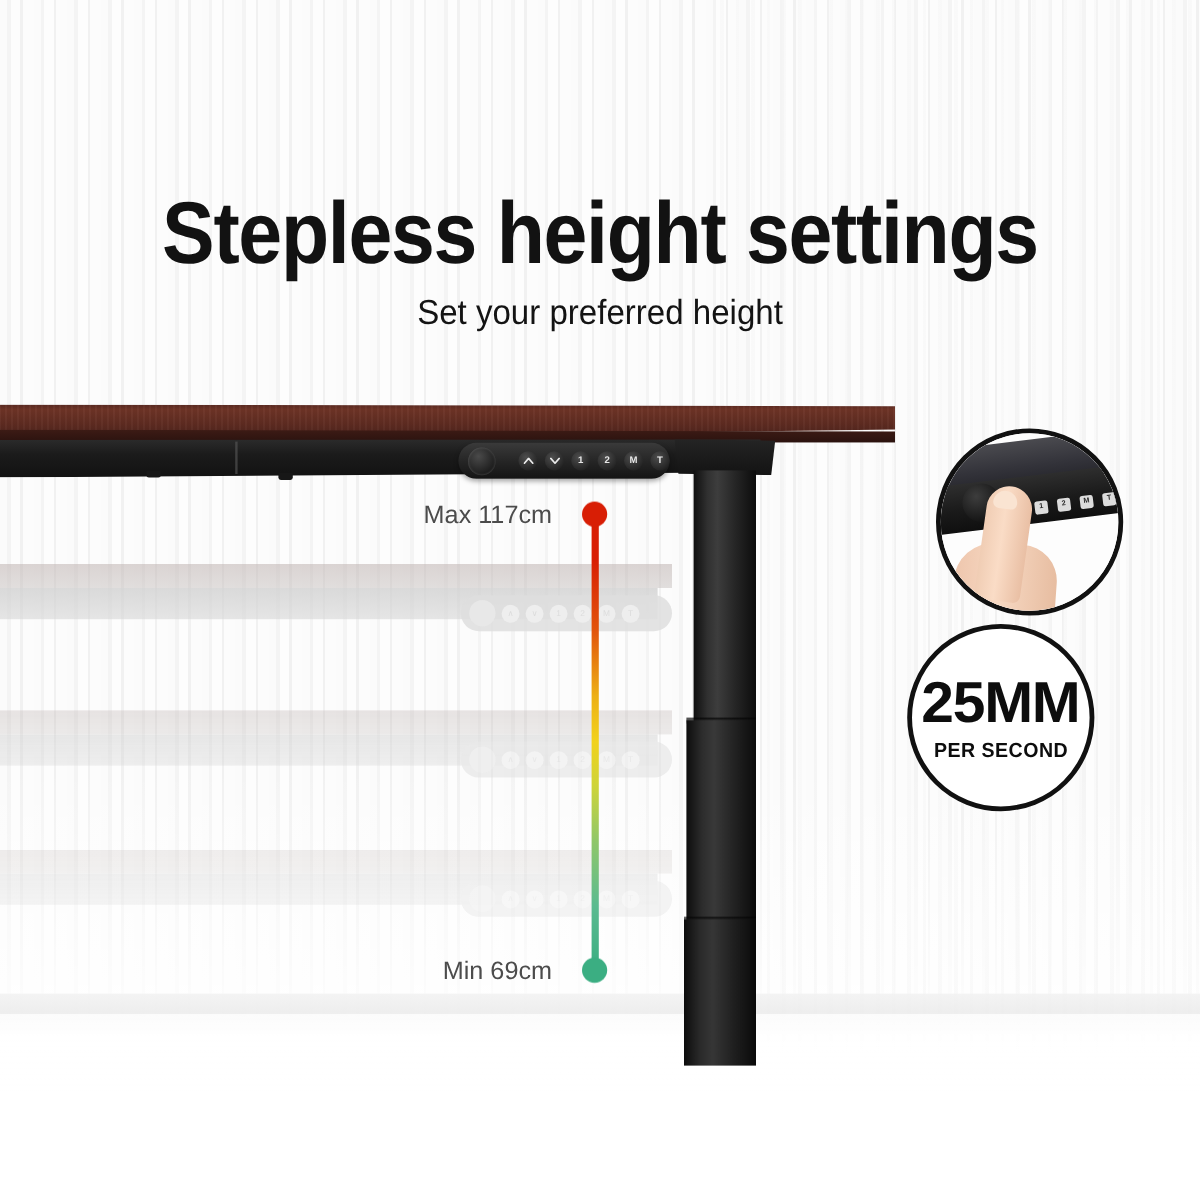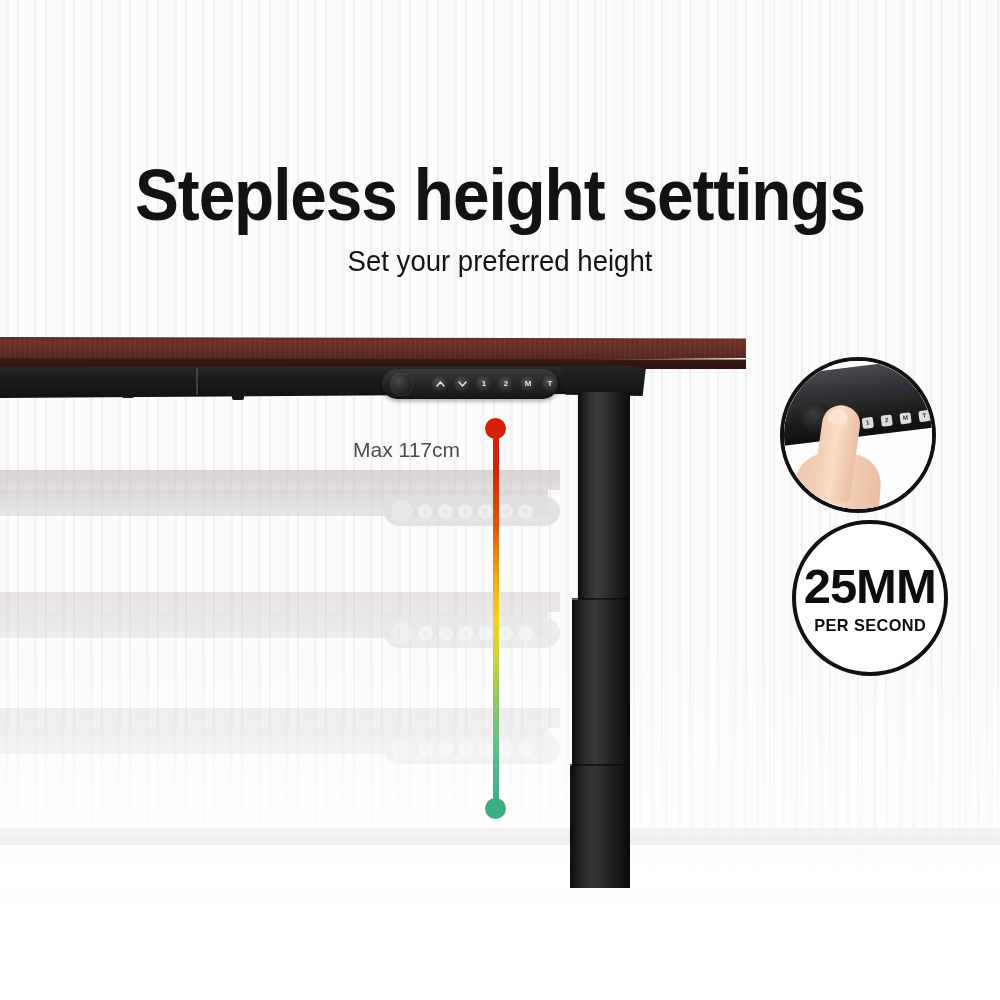--- a/index.html
+++ b/index.html
@@ -177,32 +177,32 @@
   .dot {
     position:absolute; width:21px; height:21px; border-radius:50%;
   }
   .dot-max { left:485px; top:418px; background:#d81e05; }
   .dot-min { left:485px; top:798px; background:#3bae82; }
 
   .range-label {
     position:absolute; color:#4c4c4c; font-size:21px;
     text-align:right; white-space:nowrap;
   }
-  .label-max { left:190px; top:418px; width:270px;margin-top:20px; }
+  .label-max { left:190px; top:418px; width:270px; }
   .label-min { left:190px; top:798px; width:270px; }
 
   
   .badge {
     position:absolute; width:156px; height:156px; border-radius:50%;
     background:#ffffff; border:4px solid #111111;
     display:flex; flex-direction:column;
     align-items:center; justify-content:center; overflow:hidden;
   }
   .badge-photo { left:780px; top:357px; padding:0; }
-  .badge-speed { left:792px; top:520px; }
+  .badge-speed { left:756px; top:520px; }
   .badge-silent{ left:780px; top:712px; }
 
   
   .ph { position:absolute; inset:0; background:#fdfdfd; }
   .ph-desktop {
     position:absolute; left:-14px; top:4px; width:200px; height:36px;
     background:linear-gradient(to bottom,#4a4a4f,#33333a 60%,#26262c);
     transform:rotate(-7deg);
   }
   .ph-bar {
@@ -350,20 +350,21 @@
   <div class="leg-ring" style="left:570px; top:764px; width:60px;"></div>
   <div class="leg-seg leg-s3"></div>
 
   <div class="headline">Stepless height settings</div>
   <div class="subhead">Set your preferred height</div>
 
   <div class="range-line"></div>
   <div class="dot dot-max"></div>
   <div class="dot dot-min"></div>
   <div class="range-label label-max">Max 117cm</div>
+  <div class="range-label label-min">Min 69cm</div>
 
   <div class="badge badge-photo">
     <div class="ph">
       <div class="ph-desktop"></div>
       <div class="ph-bar"></div>
       <div class="ph-knob"></div>
       <div class="ph-btns">
         <div class="ph-btn">1</div>
           <div class="ph-btn">2</div>
         <div class="ph-btn">M</div>

